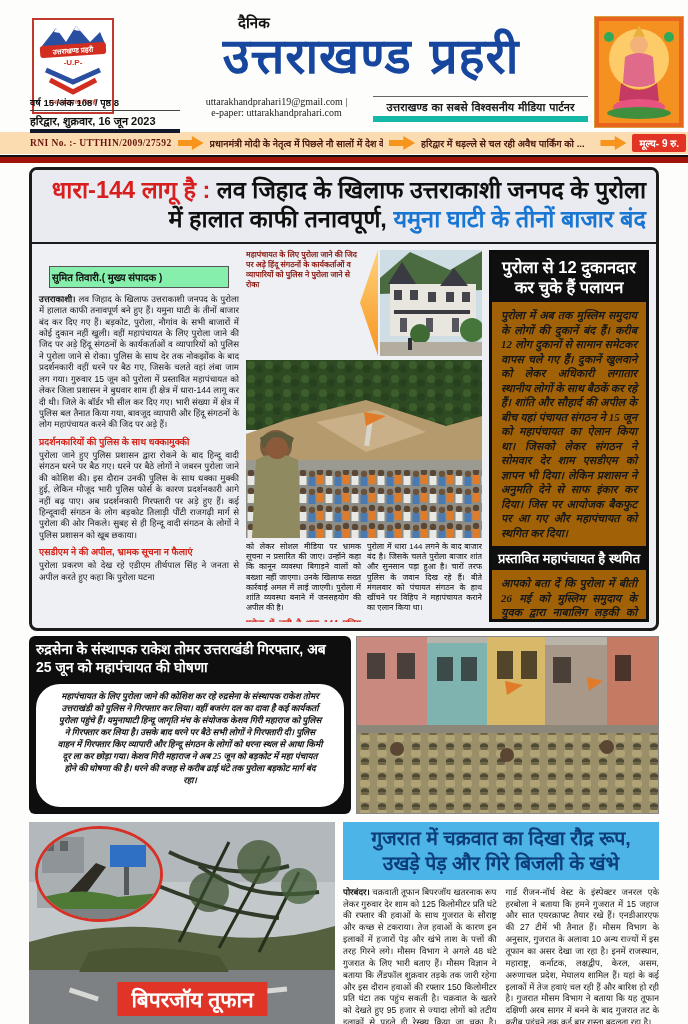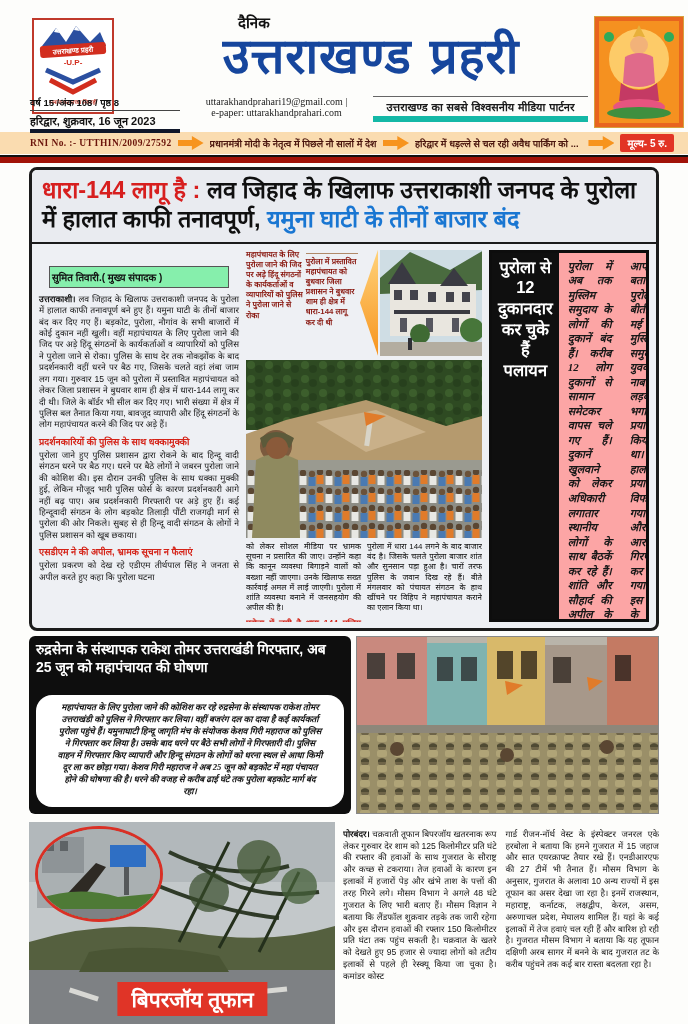--- a/index.html
+++ b/index.html
@@ -15,59 +15,59 @@
   .mast-title{color:#16469d;font-size:49px;font-weight:bold;line-height:1.02;text-align:center;letter-spacing:1px;font-family:"DejaVu Sans",sans-serif}
   .goddess{position:absolute;right:4px;top:16px;width:90px;height:112px;border:1px solid #d6a13c;overflow:hidden}
   .info-row{position:absolute;left:30px;right:100px;top:96px;display:flex;align-items:flex-start;gap:22px}
   .issue-block{width:150px;font-weight:bold;color:#111}
   .issue-line{font-size:9.5px;border-bottom:1px solid #444;padding-bottom:1px}
   .date-line{font-size:11px;border-bottom:4px solid #0f172a;padding-bottom:1px;margin-top:2px}
   .email-line{flex:1;font-size:10px;color:#222;font-family:"Liberation Serif",serif;padding-bottom:3px;text-align:center}
   .tagline{width:215px;font-size:11px;font-weight:bold;color:#1a1a1a;border-top:1px solid #666;border-bottom:6px solid #14b8a6;padding:2px 0;text-align:center;font-family:"DejaVu Serif",serif}
 
   
-  .ticker{height:22px;margin:2px 0 0;background:#fadcb0;display:flex;align-items:center;padding:0 14px 0 30px;gap:6px}
+  .ticker{height:22px;margin:2px 0 0;background:#fadcb0;display:flex;align-items:center;padding:0 2px 0 30px;gap:6px}
   .rni{font-size:9.5px;font-weight:bold;color:#6b140b;letter-spacing:.4px;font-family:"Liberation Serif",serif}
   .t-arrow{width:26px;height:14px;background:#f7941e;clip-path:polygon(0 28%,55% 28%,55% 0,100% 50%,55% 100%,55% 72%,0 72%);flex:none}
   .t-item{font-size:9.5px;font-weight:bold;color:#4a150d;white-space:nowrap;overflow:hidden}
   .t-item.grow{flex:1}
   .price-box{background:#e23425;color:#fff;font-weight:bold;font-size:10px;padding:2px 7px;border-radius:2px;white-space:nowrap}
   .red-divider{height:8px;border-top:2px solid #111;background:#a11208;margin:1px 0 4px}
 
   
   .main-block{margin:0 29px;border:3px solid #1b1b1b;border-radius:8px;background:#eef0f4;overflow:hidden}
-  .main-headline{padding:6px 10px 7px;text-align:left;font-weight:bold;font-size:23.5px;line-height:1.25;border-bottom:2px solid #1b1b1b;background:#e9ebf0}
+  .main-headline{padding:6px 10px 7px;text-align:right;font-weight:bold;font-size:23.5px;line-height:1.25;border-bottom:2px solid #1b1b1b;background:#e9ebf0}
   .hl-red{color:#d71f1f}.hl-black{color:#101010}.hl-blue{color:#1976d2}
   .cols{display:flex;gap:7px;padding:6px 7px;height:384px;overflow:hidden}
   .col-left{width:200px;flex:none}
   .byline-box{border:1px solid #555;background:#86efac;text-align:left;font-weight:bold;font-size:10px;padding:3px 2px;margin:16px 10px 6px}
   .body-txt{font-size:8.6px;line-height:1.33;text-align:justify;color:#141414}
   .body-txt .lead{font-weight:bold}
   .red-subhead{color:#d42318;font-weight:bold;font-size:9.3px;margin:4px 0 2px}
   .col-mid{width:236px;flex:none;display:flex;flex-direction:column}
   .mid-top{display:flex;height:106px;gap:2px}
-  .quote-col{width:112px;flex:none;display:flex;justify-content:space-between}
+  .quote-col{width:112px;flex:none;display:flex;flex-direction:column;justify-content:space-between}
   .quote{font-size:7.8px;font-weight:bold;color:#8a1a12;line-height:1.3}
   .quote+.quote{border-top:1px solid #b08968;padding-top:3px;margin-top:3px}
   .mid-arrow{width:18px;flex:none;background:linear-gradient(180deg,#ffd27a,#f7941e);clip-path:polygon(100% 0,100% 100%,0 50%)}
   .mid-photo{flex:1;overflow:hidden}
   .big-photo{margin:4px 0;height:178px;overflow:hidden}
   .mid-bottom{display:flex;gap:6px;flex:1;overflow:hidden}
   .mini-col{flex:1;font-size:7.9px;line-height:1.3;text-align:justify}
   .mini-col .red-subhead{font-size:8.4px}
-  .col-right{flex:1;border:3px solid #0d0d0d;background:#fca5a5;display:flex;flex-direction:row;overflow:hidden}
+  .col-right{flex:1;border:3px solid #0d0d0d;background:#a16207;display:flex;flex-direction:column;overflow:hidden}
   .rs-head{background:#0f0f0f;color:#fff;font-weight:bold;font-size:16.5px;text-align:center;line-height:1.25;padding:4px 6px}
   .rs-body{font-family:"Liberation Serif","DejaVu Serif",serif;font-style:italic;font-weight:bold;font-size:11px;line-height:1.32;text-align:justify;padding:6px 9px;color:#181818}
   .rs-sub{background:#0f0f0f;color:#fff;font-weight:bold;font-size:13px;text-align:center;padding:3px 4px}
 
   
   .arrest-row{display:flex;gap:5px;margin:5px 29px 0;height:178px}
   .arrest-box{width:322px;flex:none;background:#0e0e0e;border-radius:6px;padding:4px 7px 7px;display:flex;flex-direction:column}
   .arrest-head{color:#fff;font-weight:bold;font-size:14px;line-height:1.3;text-align:left}
-  .arrest-body{flex:1;margin-top:19px;background:#fff;border-radius:16px;padding:6px 21px;font-family:"Liberation Serif","DejaVu Serif",serif;font-style:italic;font-weight:bold;font-size:8.7px;line-height:1.38;text-align:center;color:#151515}
+  .arrest-body{flex:1;margin-top:8px;background:#fff;border-radius:24px;padding:6px 21px;font-family:"Liberation Serif","DejaVu Serif",serif;font-style:italic;font-weight:bold;font-size:8.7px;line-height:1.38;text-align:center;color:#151515}
   .police-photo{flex:1;overflow:hidden;border:1px solid #888}
 
   
   .cyclone{display:flex;gap:8px;margin:8px 29px 0;height:204px}
   .cy-photo{width:306px;flex:none;position:relative;overflow:hidden}
   .cy-inset{position:absolute;left:6px;top:4px;width:128px;height:96px;border:3px solid #d93025;border-radius:50%;overflow:hidden;background:#9aa0a3}
   .cy-label{position:absolute;left:50%;transform:translateX(-43%);bottom:10px;background:#e03427;color:#fff;font-weight:bold;font-size:21px;padding:3px 14px;white-space:nowrap}
   .cy-right{flex:1;display:flex;flex-direction:column}
   .cy-head{background:#4cb4e7;color:#0d3e7a;font-weight:bold;font-size:19.5px;line-height:1.28;text-align:center;padding:4px 8px}
   .cy-cols{display:flex;gap:9px;margin-top:7px;flex:1;overflow:hidden}
@@ -122,21 +122,21 @@
     </div>
   </header>
 
   <div class="ticker">
     <span class="rni">RNI No. :- UTTHIN/2009/27592</span>
     <span class="t-arrow"></span>
     <span class="t-item grow">प्रधानमंत्री मोदी के नेतृत्व में पिछले नौ सालों में देश के ...</span>
     <span class="t-arrow"></span>
     <span class="t-item grow">हरिद्वार में धड़ल्ले से चल रही अवैध पार्किंग को ...</span>
     <span class="t-arrow"></span>
-    <span class="price-box">मूल्य- 5 रु.</span>
+    <span class="price-box">मूल्य- 9 रु.</span>
   </div>
   <div class="red-divider"></div>
 
   <section class="main-block">
     <h1 class="main-headline"><span class="hl-red">धारा-144 लागू है :</span><span class="hl-black"> लव जिहाद के खिलाफ उत्तराकाशी जनपद के पुरोला में हालात काफी तनावपूर्ण, </span><span class="hl-blue">यमुना घाटी के तीनों बाजार बंद</span></h1>
 
     <div class="cols">
 
       <div class="col-left">
         <div class="byline-box">सुमित तिवारी.( मुख्य संपादक )</div>
@@ -144,21 +144,20 @@
         <div class="red-subhead">प्रदर्शनकारियों की पुलिस के साथ धक्कामुक्की</div>
         <p class="body-txt">पुरोला जाने हुए पुलिस प्रशासन द्वारा रोकने के बाद हिन्दू वादी संगठन धरने पर बैठ गए। धरने पर बैठे लोगों ने जबरन पुरोला जाने की कोशिश की। इस दौरान उनकी पुलिस के साथ धक्का मुक्की हुई, लेकिन मौजूद भारी पुलिस फोर्स के कारण प्रदर्शनकारी आगे नहीं बढ़ पाए। अब प्रदर्शनकारी गिरफ्तारी पर अड़े हुए हैं। कई हिन्दूवादी संगठन के लोग बड़कोट तिलाड़ी पौंटी राजगढ़ी मार्ग से पुरोला की ओर निकले। सुबह से ही हिन्दू वादी संगठन के लोगों ने पुलिस प्रशासन को खूब छकाया।</p>
         <div class="red-subhead">एसडीएम ने की अपील, भ्रामक सूचना न फैलाएं</div>
         <p class="body-txt">पुरोला प्रकरण को देख रहे एडीएम तीर्थपाल सिंह ने जनता से अपील करते हुए कहा कि पुरोला घटना</p>
       </div>
 
       <div class="col-mid">
         <div class="mid-top">
           <div class="quote-col">
             <div class="quote">महापंचायत के लिए पुरोला जाने की जिद पर अड़े हिंदू संगठनों के कार्यकर्ताओं व व्यापारियों को पुलिस ने पुरोला जाने से रोका</div>
-            <div class="quote">पुरोला में प्रस्तावित महापंचायत को बुधवार जिला प्रशासन ने बुधवार शाम ही क्षेत्र में धारा-144 लागू कर दी थी</div>
           </div>
           <div class="mid-arrow"></div>
           <div class="mid-photo">
             <svg width="104" height="106" viewBox="0 0 104 106" preserveAspectRatio="none">
               <rect width="104" height="106" fill="#cfdde4"></rect>
               <polygon points="0,28 30,2 70,20 104,0 104,40 0,44" fill="#4a6b3f"></polygon>
               <rect x="10" y="34" width="86" height="52" fill="#e9e6df"></rect>
               <polygon points="22,12 36,34 8,34" fill="#3a3a42"></polygon>
               <polygon points="74,18 88,36 60,36" fill="#3a3a42"></polygon>
               <rect x="14" y="40" width="8" height="10" fill="#43434c"></rect>
@@ -213,20 +212,21 @@
             <span>को लेकर सोशल मीडिया पर भ्रामक सूचना न प्रसारित की जाए। उन्होंने कहा कि कानून व्यवस्था बिगाड़ने वालों को बख्शा नहीं जाएगा। उनके खिलाफ सख्त कार्रवाई अमल में लाई जाएगी। पुरोला में शांति व्यवस्था बनाने में जनसहयोग की अपील की है।</span>
             <div class="red-subhead">पुरोला में लगी है धारा 144 पुलिस प्रशासन पूरी तरह मुस्तैद</div>
           </div>
           <div class="mini-col">पुरोला में धारा 144 लगने के बाद बाजार बंद है। जिसके चलते पुरोला बाजार शांत और सुनसान पड़ा हुआ है। चारों तरफ पुलिस के जवान दिख रहे हैं। बीते मंगलवार को पंचायत संगठन के हाथ खींचने पर विहिप ने महापंचायत कराने का एलान किया था।</div>
         </div>
       </div>
 
       <div class="col-right">
         <div class="rs-head">पुरोला से 12 दुकानदार कर चुके हैं पलायन</div>
         <p class="rs-body">पुरोला में अब तक मुस्लिम समुदाय के लोगों की दुकानें बंद हैं। करीब 12 लोग दुकानों से सामान समेटकर वापस चले गए हैं। दुकानें खुलवाने को लेकर अधिकारी लगातार स्थानीय लोगों के साथ बैठकें कर रहे हैं। शांति और सौहार्द की अपील के बीच यहां पंचायत संगठन ने 15 जून को महापंचायत का ऐलान किया था। जिसको लेकर संगठन ने सोमवार देर शाम एसडीएम को ज्ञापन भी दिया। लेकिन प्रशासन ने अनुमति देने से साफ इंकार कर दिया। जिस पर आयोजक बैकफुट पर आ गए और महापंचायत को स्थगित कर दिया।</p>
+        <div class="rs-sub">प्रस्तावित महापंचायत है स्थगित</div>
         <p class="rs-body">आपको बता दें कि पुरोला में बीती 26 मई को मुस्लिम समुदाय के युवक द्वारा नाबालिग लड़की को भगाने का प्रयास किया गया था। हालांकि ये प्रयास विफल हो गया था और आरोपी को गिरफ्तार कर लिया गया था। इस घटना के बाद लोगों ने सड़कों पर उतर जुलूस प्रदर्शन निकाले और बाजार बंद रखा। मामले में दो आरोपियों को जेल भेजा गया। इस बीच कुछ दिन पहले पुरोला में मुस्लिम समुदाय के लोगों की दुकानों के आगे महापंचायत संबंधी धमकी भरे पोस्टर चस्पा कर दिए गए। ऐसे में डर के माहौल के बीच यहां से मुस्लिम समुदाय के लोगों द्वारा दुकानें छोड़कर चले जाने और दुकानें बंद पड़ी रहने से राज्य भर में बवाल मचा है।</p>
       </div>
     </div>
   </section>
 
   <div class="arrest-row">
     <div class="arrest-box">
       <div class="arrest-head">
         <div>रुद्रसेना के संस्थापक राकेश तोमर उत्तराखंडी गिरफ्तार, अब</div>
         <div>25 जून को  महापंचायत की घोषणा</div>
@@ -296,20 +296,24 @@
           <rect x="72" y="16" width="36" height="22" fill="#2f6fc4"></rect>
           <rect x="86" y="38" width="5" height="28" fill="#55585a"></rect>
           <polygon points="30,64 58,34 68,38 44,70" fill="#2e2a24"></polygon>
           <path d="M0 70 Q40 56 80 68 L122 64 L122 90 L0 90 Z" fill="#4e7a36"></path>
           <rect x="0" y="80" width="122" height="10" fill="#7e8184"></rect>
         </svg>
       </div>
       <div class="cy-label">बिपरजॉय तूफान</div>
     </div>
     <div class="cy-right">
+      <h2 class="cy-head">
+        <div>गुजरात में चक्रवात का दिखा रौद्र रूप,</div>
+        <div>उखड़े पेड़ और गिरे बिजली के खंभे</div>
+      </h2>
       <div class="cy-cols">
         <p class="cy-col"><span class="lead">पोरबंदर।</span><span> चक्रवाती तूफान बिपरजॉय खतरनाक रूप लेकर गुरुवार देर शाम को 125 किलोमीटर प्रति घंटे की रफ्तार की हवाओं के साथ गुजरात के सौराष्ट्र और कच्छ से टकराया। तेज हवाओं के कारण इन इलाकों में हजारों पेड़ और खंभे ताश के पत्तों की तरह गिरने लगे। मौसम विभाग ने अगले 48 घंटे गुजरात के लिए भारी बताए हैं। मौसम विज्ञान ने बताया कि लैंडफॉल शुक्रवार तड़के तक जारी रहेगा और इस दौरान हवाओं की रफ्तार 150 किलोमीटर प्रति घंटा तक पहुंच सकती है। चक्रवात के खतरे को देखते हुए 95 हजार से ज्यादा लोगों को तटीय इलाकों से पहले ही रेस्क्यू किया जा चुका है। कमांडर कोस्ट</span></p>
         <p class="cy-col">गार्ड रीजन-नॉर्थ वेस्ट के इंस्पेक्टर जनरल एके हरबोला ने बताया कि हमने गुजरात में 15 जहाज और सात एयरक्राफ्ट तैयार रखे हैं। एनडीआरएफ की 27 टीमें भी तैनात हैं। मौसम विभाग के अनुसार, गुजरात के अलावा 10 अन्य राज्यों में इस तूफान का असर देखा जा रहा है। इनमें राजस्थान, महाराष्ट्र, कर्नाटक, लक्षद्वीप, केरल, असम, अरुणाचल प्रदेश, मेघालय शामिल हैं। यहां के कई इलाकों में तेज हवाएं चल रही हैं और बारिश हो रही है। गुजरात मौसम विभाग ने बताया कि यह तूफान दक्षिणी अरब सागर में बनने के बाद गुजरात तट के करीब पहुंचने तक कई बार रास्ता बदलता रहा है।</p>
       </div>
     </div>
   </section>
 
 </div>
 
 </body></html>

